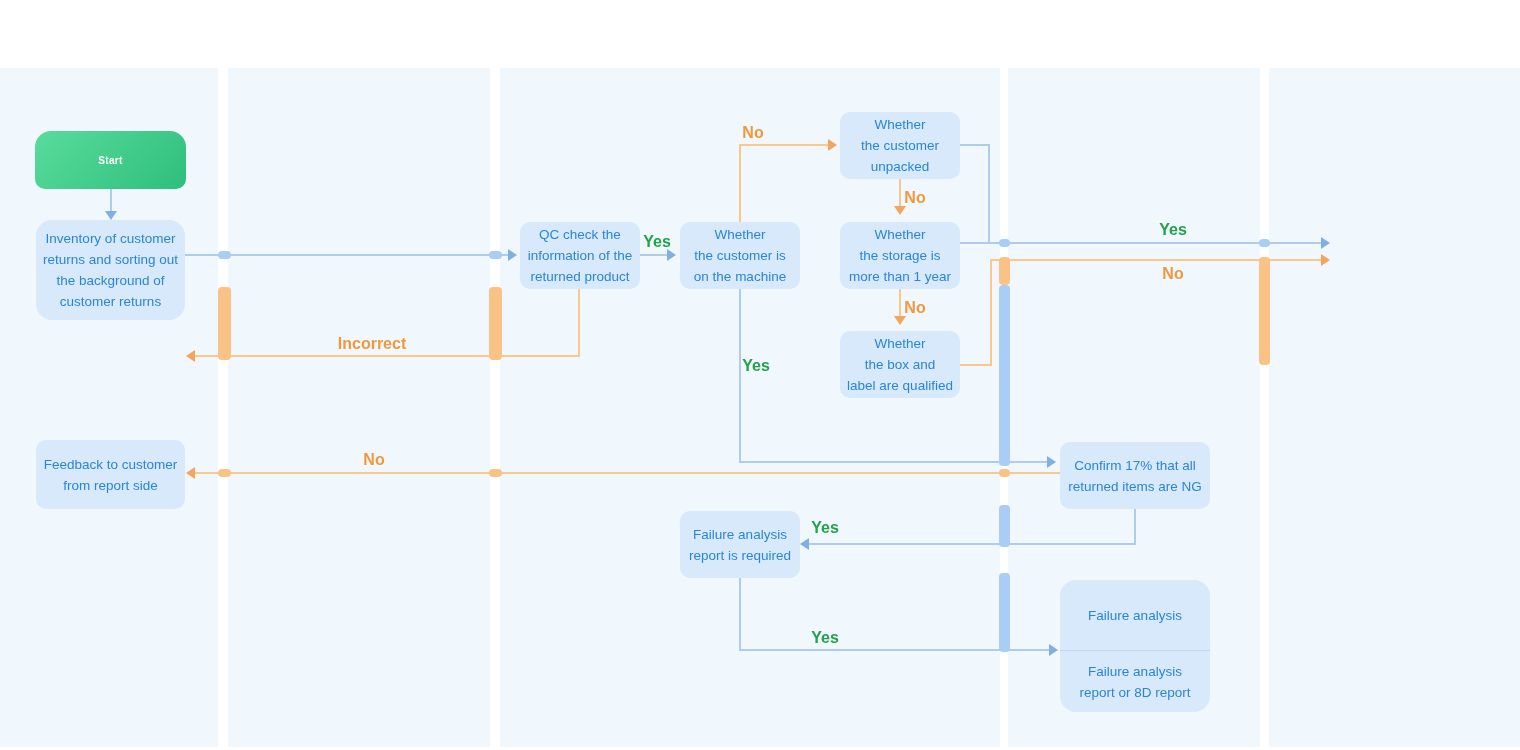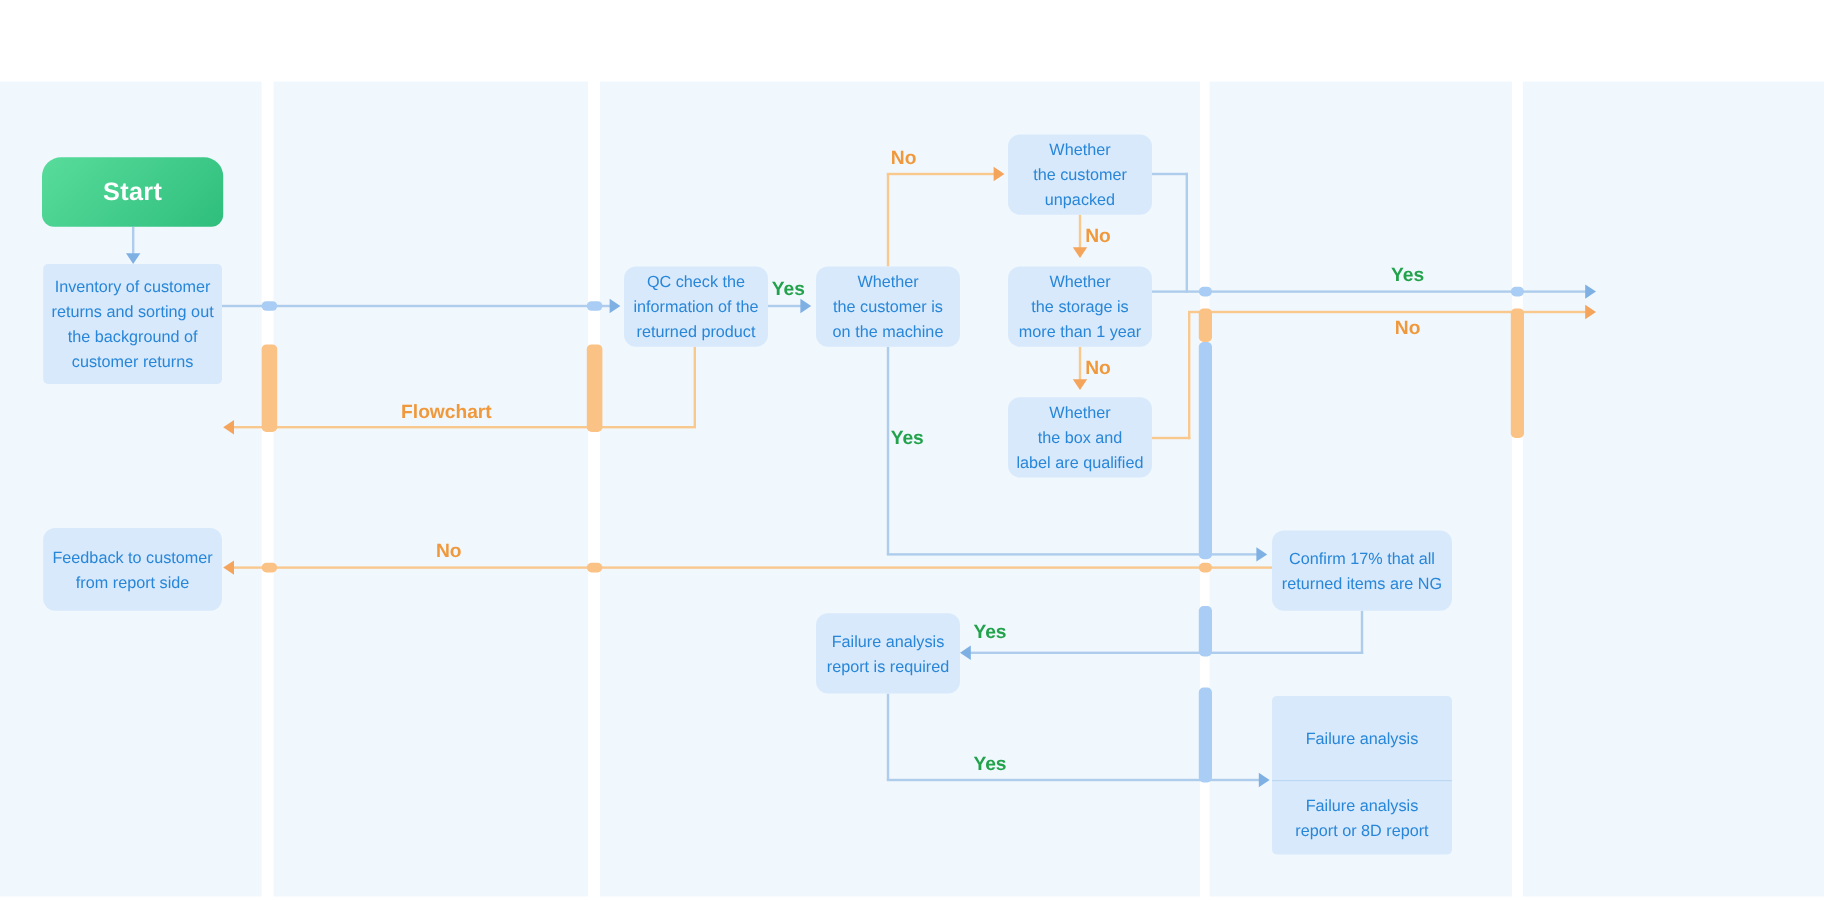--- a/index.html
+++ b/index.html
@@ -16,22 +16,22 @@
           font-family:"Liberation Sans","DejaVu Sans",sans-serif;}
   .lane{position:absolute;top:68px;height:679px;background:var(--lane_bg);}
   .lane-header{position:absolute;top:3px;height:55px;border-radius:9px;
 pubblico    background:linear-gradient(95deg,var(--header_grad_start),var(--header_grad_end));
     color:#fff;display:flex;align-items:center;justify-content:center;text-align:center;
     font-weight:700;font-size:15px;line-height:25px;white-space:pre-line;word-spacing:3px;letter-spacing:.2px;}
   .node{position:absolute;background:var(--node_bg);border-radius:10px;color:var(--node_text);
     font-size:13.5px;line-height:21px;display:flex;align-items:center;justify-content:center;
     text-align:center;white-space:pre-line;}
   .node.start{background:linear-gradient(135deg,var(--start_grad_start),var(--start_grad_end));
-    color:#fff;font-weight:700;font-size:21px;border-radius:16px 16px 10px 10px;letter-spacing:.3px;text-align:right;}
-  .stack{position:absolute;background:var(--node_bg);border-radius:4px;color:var(--node_text);
+    color:#fff;font-weight:700;font-size:10px;border-radius:16px 16px 10px 10px;letter-spacing:.3px;text-align:right;}
+  .stack{position:absolute;background:var(--node_bg);border-radius:16px;color:var(--node_text);
     font-size:13.5px;line-height:21px;text-align:center;white-space:pre-line;display:flex;flex-direction:column;}
   .cell{display:flex;align-items:center;justify-content:center;flex:none;}
   .cell + .cell{border-top:1px solid #bcd8f3;}
   .hline{position:absolute;height:2px;background:var(--line_blue);}
   .vline{position:absolute;width:2px;background:var(--line_blue);}
   .orange{background:var(--line_orange);}
   .arr{position:absolute;width:0;height:0;}
   .arr.r{border-top:6px solid transparent;border-bottom:6px solid transparent;border-left:9px solid var(--arrow_blue);}
   .arr.l{border-top:6px solid transparent;border-bottom:6px solid transparent;border-right:9px solid var(--arrow_blue);}
   .arr.d{border-left:6px solid transparent;border-right:6px solid transparent;border-top:9px solid var(--arrow_blue);}
@@ -154,21 +154,21 @@
   <div class="bar b" style="left:999px;top:573px;width:11px;height:79px"></div>
   <div class="bar b" style="left:1259px;top:239px;width:11px;height:8px"></div>
   <div class="bar o" style="left:1259px;top:257px;width:11px;height:108px"></div>
 
   <div class="elabel g" style="left:657px;top:233px">Yes</div>
   <div class="elabel o" style="left:753px;top:124px">No</div>
   <div class="elabel o" style="left:915px;top:189px">No</div>
   <div class="elabel o" style="left:915px;top:299px">No</div>
   <div class="elabel g" style="left:1173px;top:221px">Yes</div>
   <div class="elabel o" style="left:1173px;top:265px">No</div>
-  <div class="elabel o" style="left:372px;top:335px">Flowchart</div>
+  <div class="elabel o" style="left:372px;top:335px">Incorrect</div>
   <div class="elabel g" style="left:756px;top:357px">Yes</div>
   <div class="elabel o" style="left:374px;top:451px">No</div>
   <div class="elabel g" style="left:825px;top:519px">Yes</div>
   <div class="elabel g" style="left:825px;top:629px">Yes</div>
 
   <div class="node start" style="left:35px;top:131px;width:151px;height:58px">Start</div>
 
   <div class="stack" style="left:36px;top:220px;width:149px">
     <div class="cell" style="height:100px">Inventory of customer
 returns and sorting out

